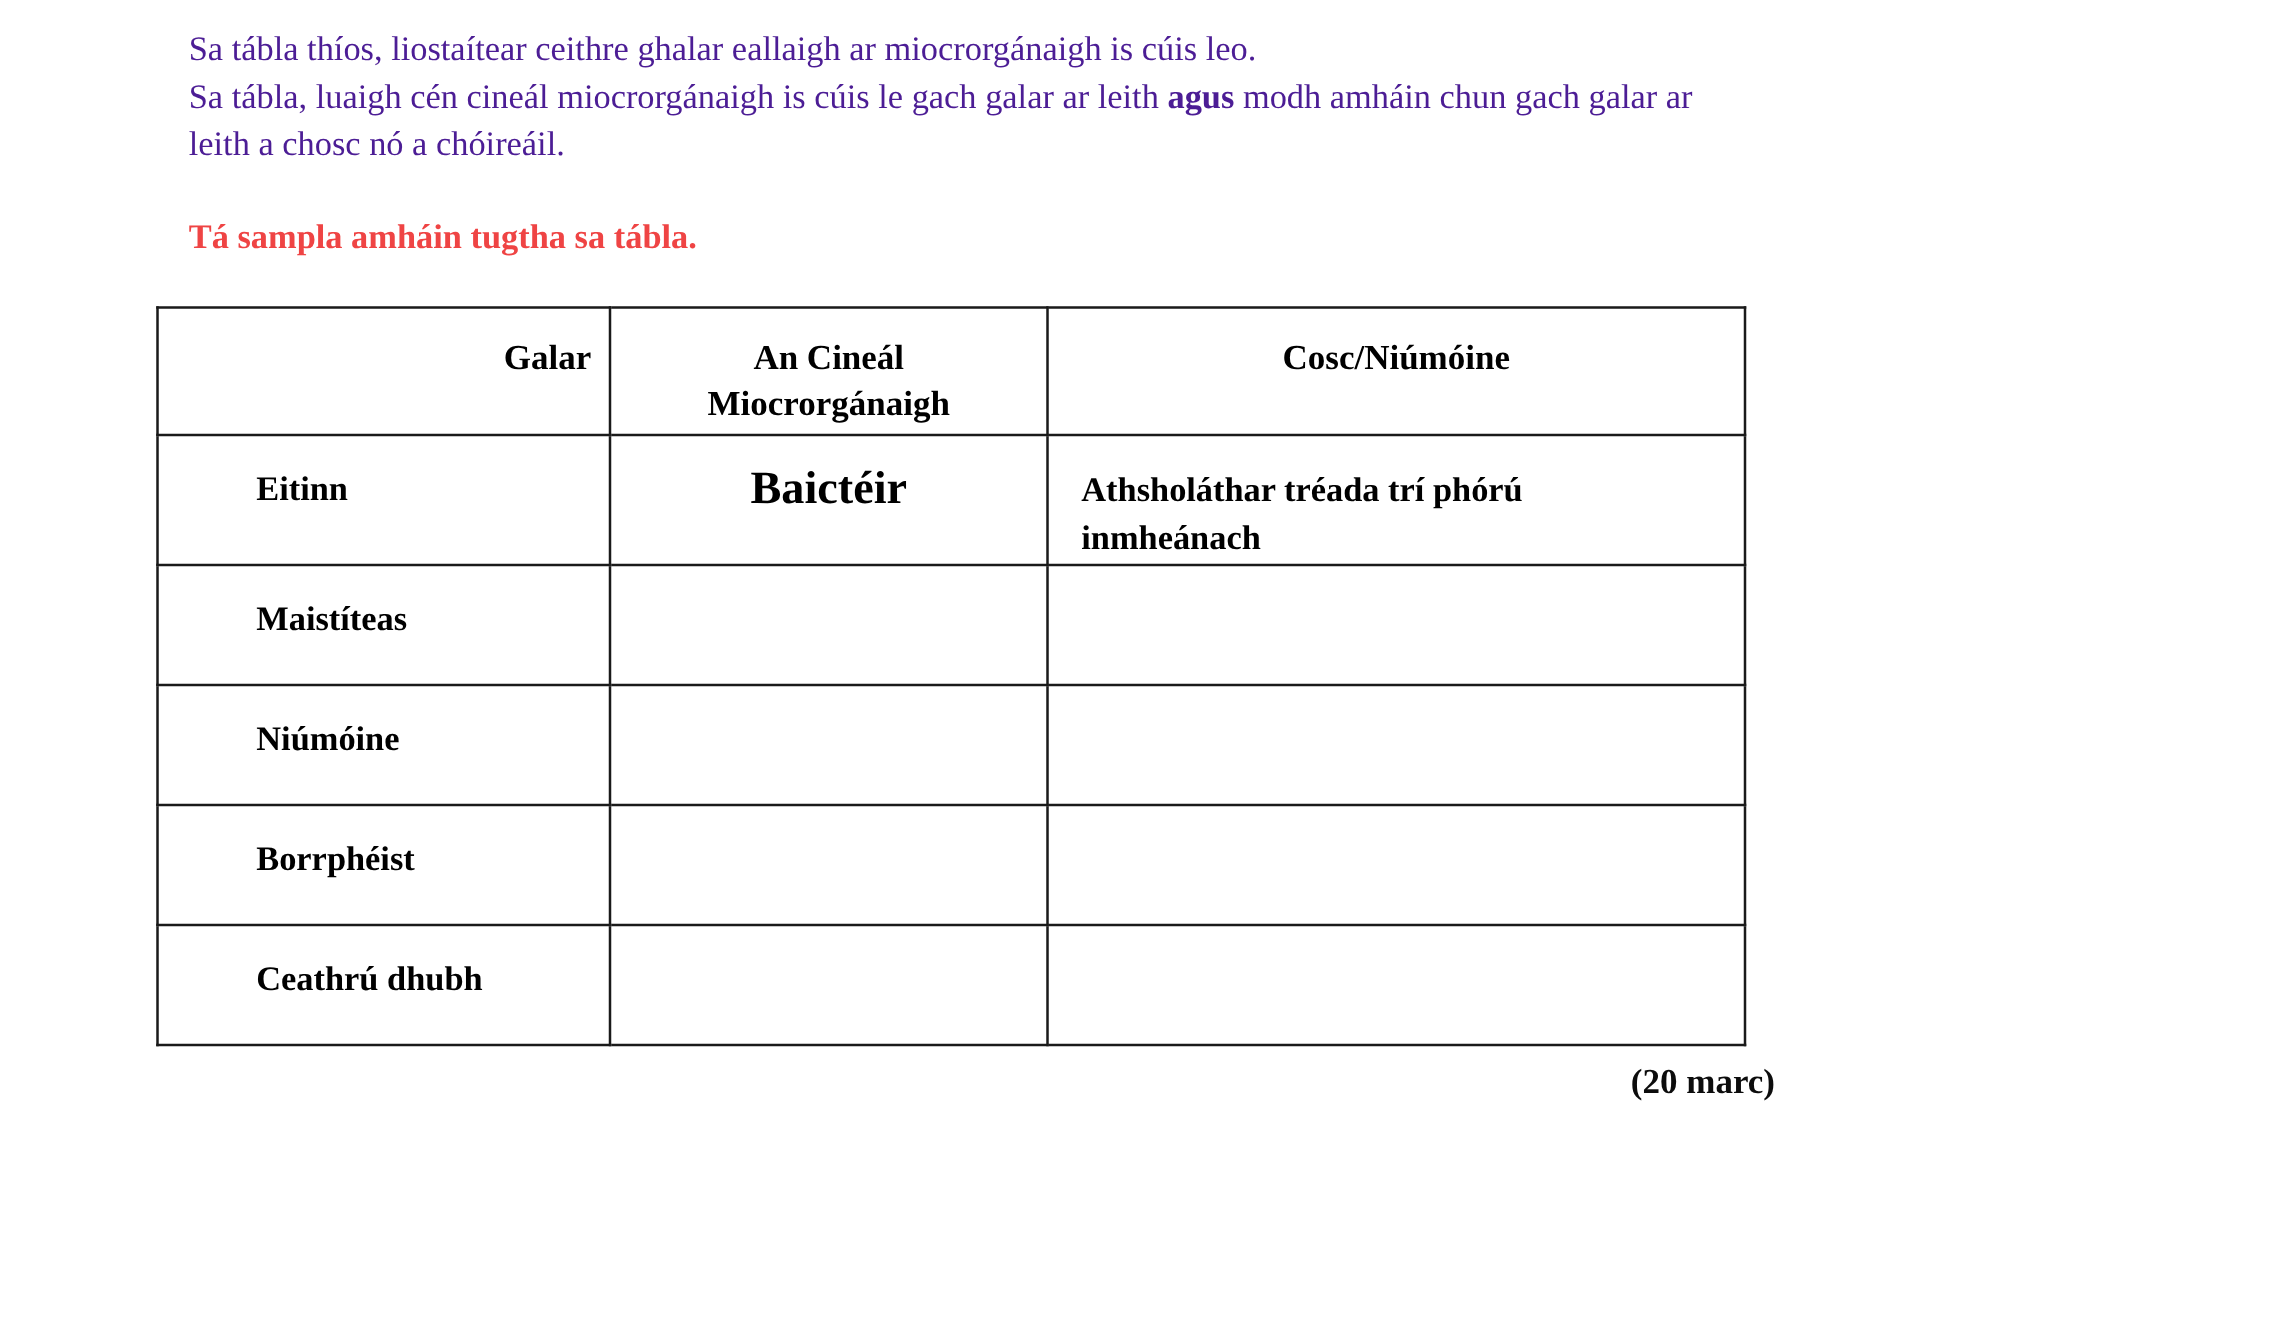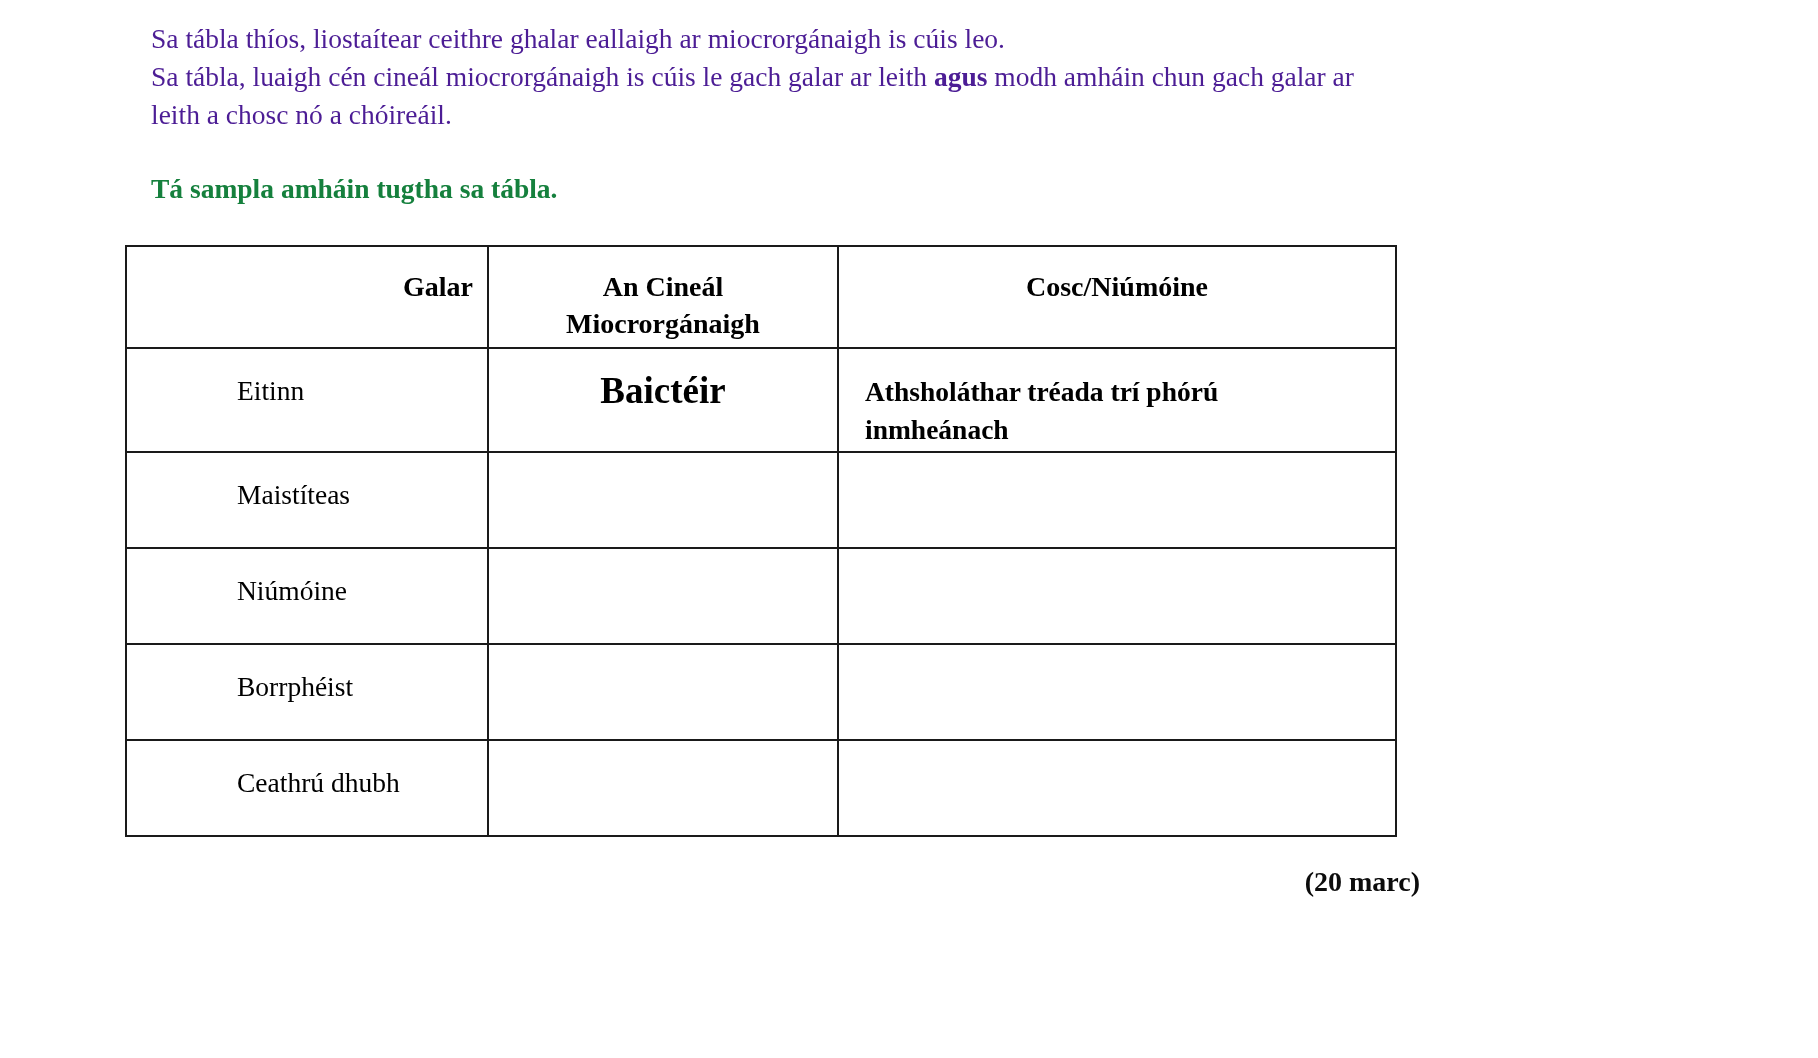--- a/index.html
+++ b/index.html
@@ -38,21 +38,21 @@
   .intro .bold-inline {
     font-weight: bold;
   }
   .sample-note {
     position: absolute;
     left: 151px;
     top: 172px;
     font-size: 27.5px;
     font-weight: bold;
     line-height: 34px;
-    color: #15803d;
+    color: #ef4444;
   }
   .table-wrap {
     position: absolute;
     left: 125px;
     top: 245px;
     width: 1270px;
   }
   table.qtable {
     border-collapse: collapse;
     width: 1270px;
@@ -85,23 +85,22 @@
 
   .row-cell {
     height: 96px;
   }
   .row-cell.tall {
     height: 104px;
   }
   .cell-a {
     padding: 24px 0 0 78px;
     font-size: 27.5px;
-    font-weight: normal;
+    font-weight: bold;
     line-height: 36px;
-    margin-left: 32px;
   }
   .cell-b {
     padding: 24px 0 0 0;
     font-size: 37px;
     font-weight: bold;
     line-height: 36px;
     text-align: center;
   }
   .cell-c {
     padding: 24px 24px 0 26px;
@@ -109,21 +108,20 @@
     font-weight: bold;
     line-height: 38px;
   }
   .marks {
     position: absolute;
     right: 398px;
     top: 850px;
     font-size: 28px;
     font-weight: bold;
     color: #0c0c0c;
-    margin-top: 16px;
   }
 </style>
 </head>
 <body>
 
 <div class="page">
 
   <div class="intro">
     <p>Sa tábla thíos, liostaítear ceithre ghalar eallaigh ar miocrorgánaigh is cúis leo.</p>
     <p><span>Sa tábla, luaigh cén cineál miocrorgánaigh is cúis le gach galar ar leith </span><span class="bold-inline">agus</span><span> modh amháin chun gach galar ar leith a chosc nó a chóireáil.</span></p>

